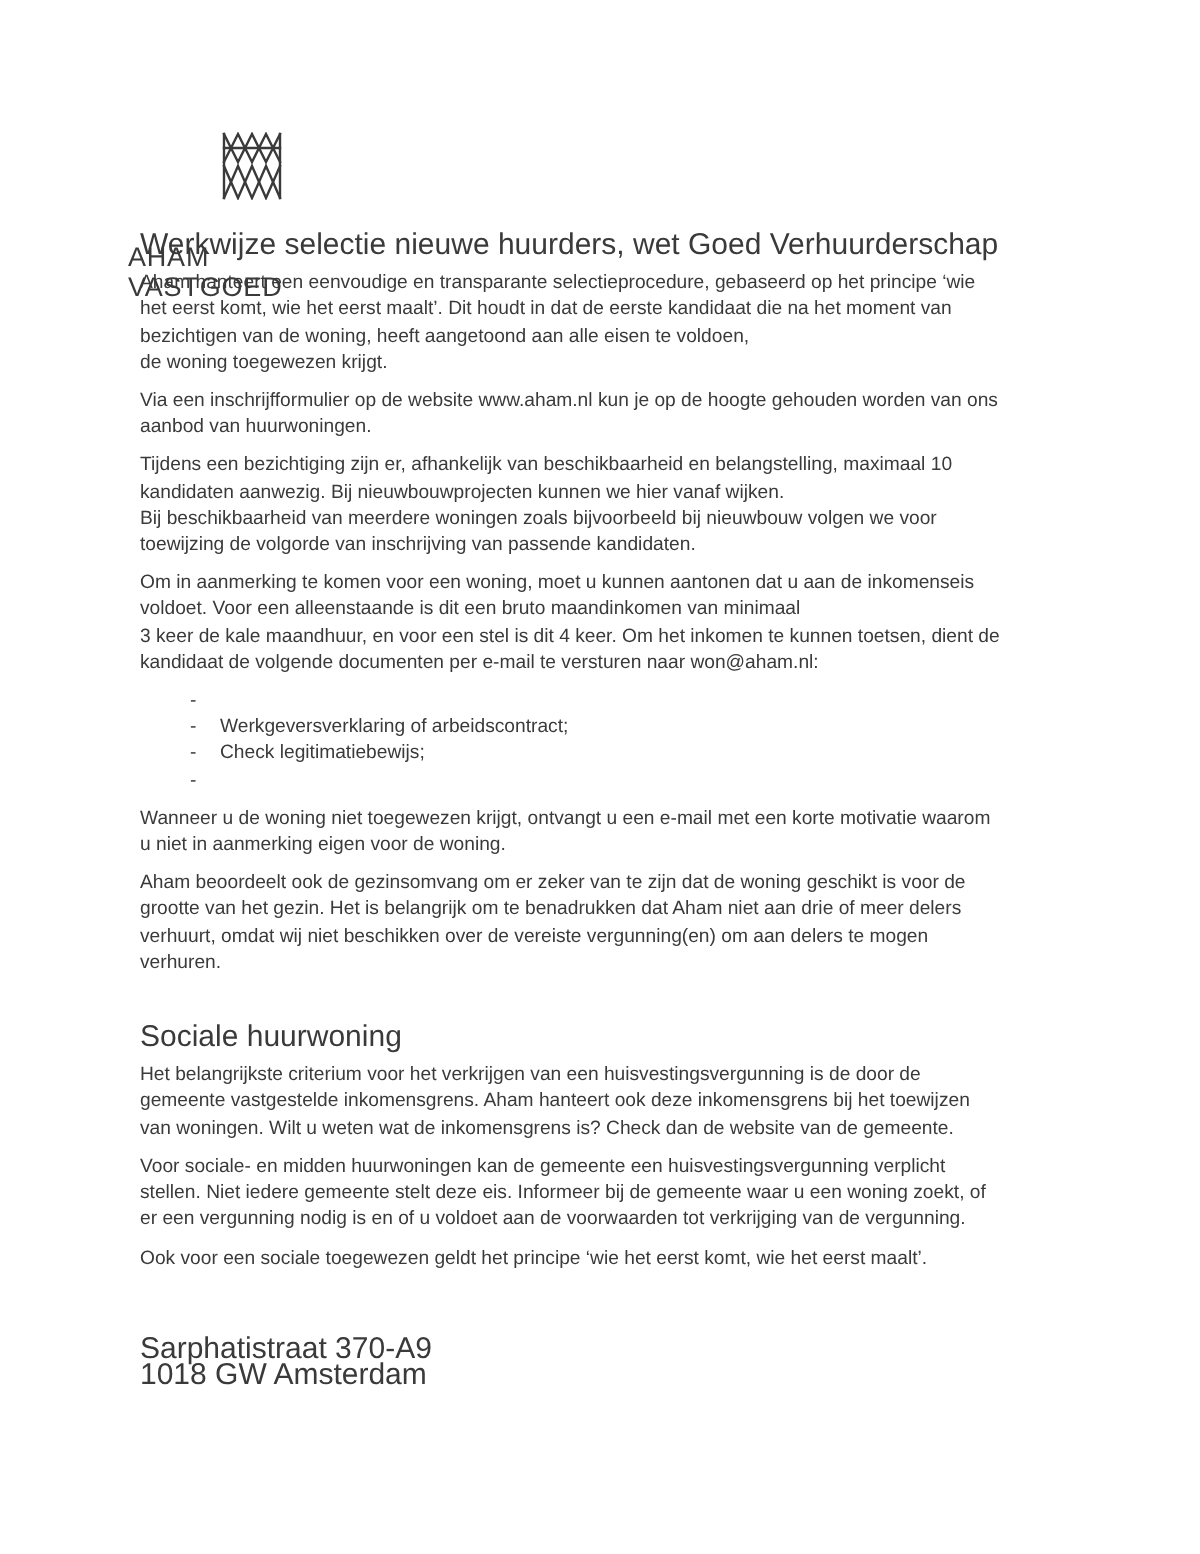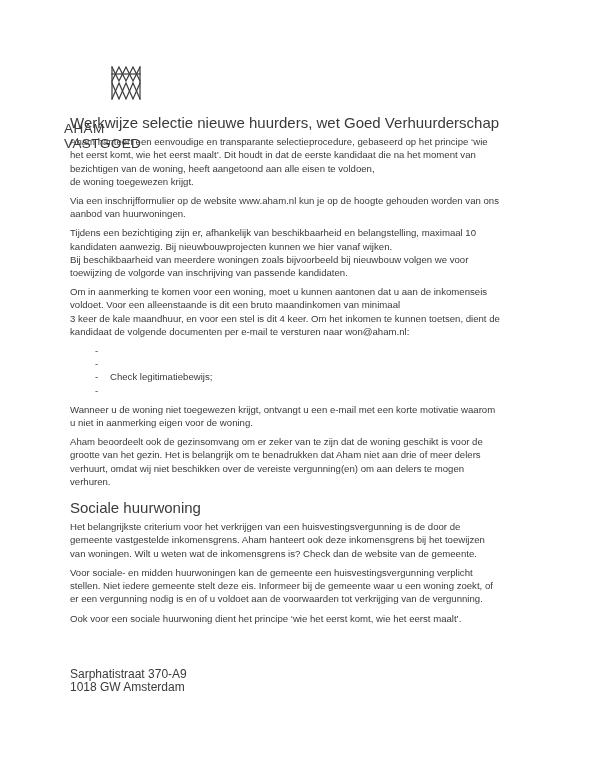--- a/index.html
+++ b/index.html
@@ -35,37 +35,37 @@
     left: 70px;
     width: 472px;
     font-size: 9.6px;
     line-height: 13.2px;
   }
   .doc-title, .section-heading {
     font-size: 15px;
     font-weight: 400;
     margin: 0 0 6px 0;
   }
-  .section-heading { margin-top: 13px; }
+  .section-heading { margin-top: 24px; }
   .para {
     margin: 0 0 6px 0;
     white-space: pre-line;
   }
   .doc-list { margin: 0 0 6px 0; padding-left: 25px; }
   .doc-list .li { display: flex; }
   .doc-list .marker { width: 15px; flex: 0 0 15px; }
   .doc-list .li-text { white-space: pre-line; }
   .footer {
     position: absolute;
     top: 668px;
     left: 70px;
     width: 462px;
     display: flex;
     justify-content: space-between;
-    font-size: 12px;
+    font-size: 15px;
     line-height: 13.2px;
   }
   .footer div { white-space: nowrap; }
 </style>
 </head>
 <body>
 
 <div class="page">
 
   <div class="letterhead">
@@ -101,20 +101,21 @@
 voldoet. Voor een alleenstaande is dit een bruto maandinkomen van minimaal
 3 keer de kale maandhuur, en voor een stel is dit 4 keer. Om het inkomen te kunnen toetsen, dient de
 kandidaat de volgende documenten per e-mail te versturen naar won@aham.nl:</p>
 
     <div class="doc-list">
       <div class="li">
         <span class="marker">-</span>
       </div>
       <div class="li">
         <span class="marker">-</span>
+        <span class="li-text">Werkgeversverklaring of arbeidscontract;</span>
       </div>
       <div class="li">
         <span class="marker">-</span>
         <span class="li-text">Check legitimatiebewijs;</span>
       </div>
       <div class="li">
         <span class="marker">-</span>
       </div>
     </div>
 
@@ -126,21 +127,21 @@
 verhuren.</p>
 
     <h2 class="section-heading">Sociale huurwoning</h2>
 
     <p class="para">Het belangrijkste criterium voor het verkrijgen van een huisvestingsvergunning is de door de
 gemeente vastgestelde inkomensgrens. Aham hanteert ook deze inkomensgrens bij het toewijzen
 van woningen. Wilt u weten wat de inkomensgrens is? Check dan de website van de gemeente.</p>
     <p class="para">Voor sociale- en midden huurwoningen kan de gemeente een huisvestingsvergunning verplicht
 stellen. Niet iedere gemeente stelt deze eis. Informeer bij de gemeente waar u een woning zoekt, of
 er een vergunning nodig is en of u voldoet aan de voorwaarden tot verkrijging van de vergunning.</p>
-    <p class="para">Ook voor een sociale huurwoning dient het principe ‘wie het eerst komt, wie het eerst maalt’.</p>
+    <p class="para">Ook voor een sociale toegewezen geldt het principe ‘wie het eerst komt, wie het eerst maalt’.</p>
   </div>
 
   <div class="footer">
     <div class="footer-left">
       <div>Sarphatistraat 370-A9</div>
       <div>1018 GW Amsterdam</div>
     </div>
   </div>
 
 </div>

